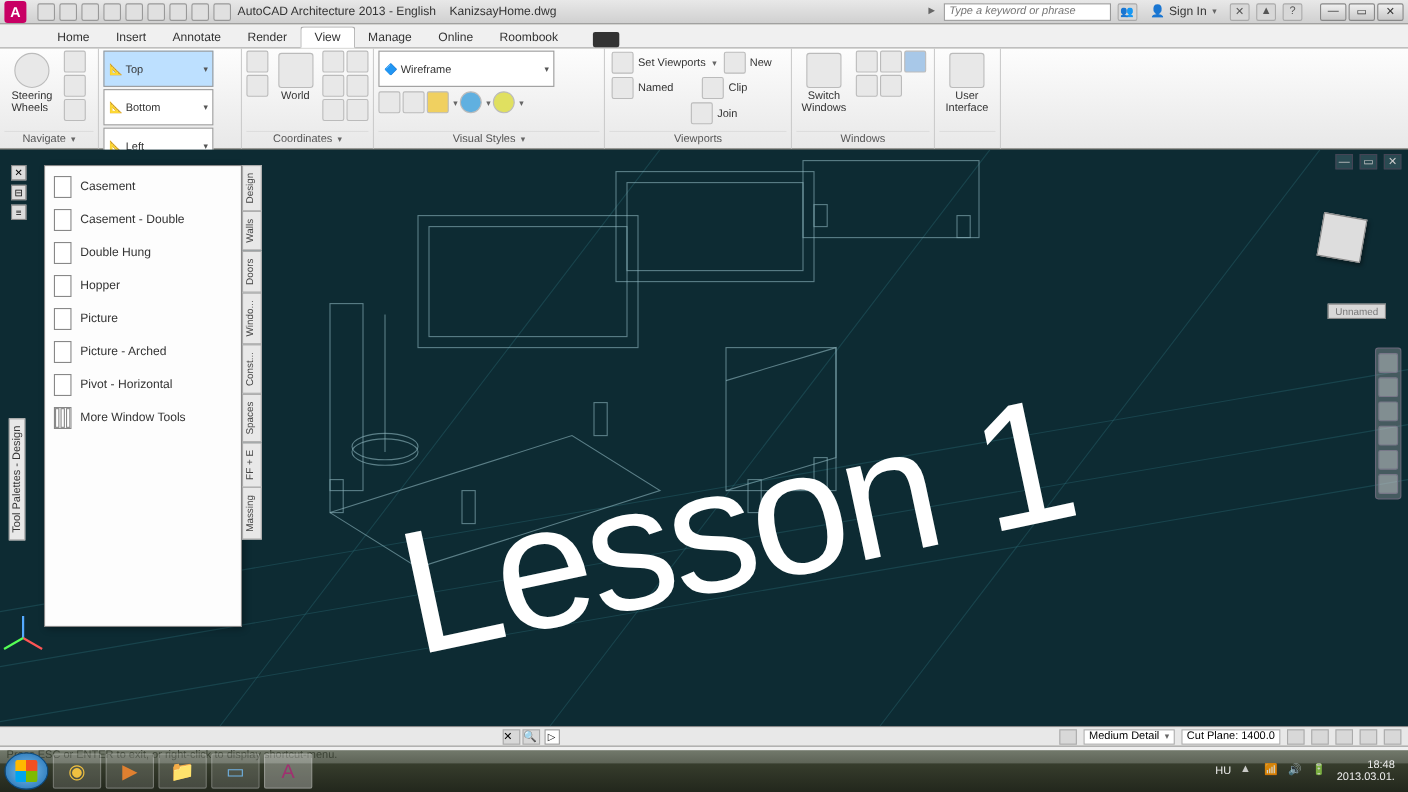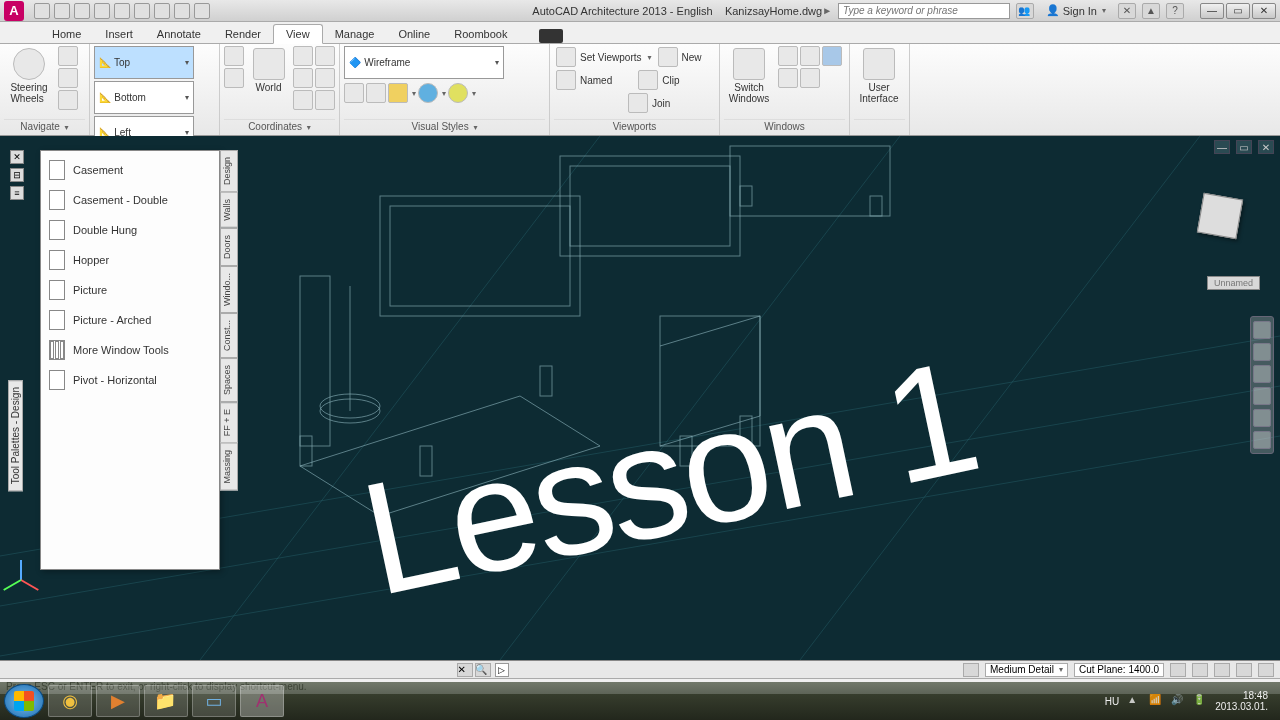--- a/index.html
+++ b/index.html
@@ -3,23 +3,23 @@
 <meta charset="utf-8">
 <style>
 * { margin: 0; padding: 0; box-sizing: border-box; font-family: "Segoe UI", Arial, sans-serif; }
 body { width: 1280px; height: 720px; overflow: hidden; background: #4a4a3a; position: relative; }
 
 
 .titlebar { height: 22px; background: linear-gradient(#e8e8e8,#d0d0d0); display: flex; align-items: center; font-size: 11px; color: #333; border-bottom: 1px solid #aaa; }
 .titlebar .qat { display: flex; gap: 4px; padding: 0 6px; align-items: center; }
 .titlebar .qat-icon { width: 16px; height: 16px; background: #e0e0e0; border: 1px solid #999; border-radius: 2px; }
 .titlebar .app-logo { width: 20px; height: 20px; background: #c80064; border-radius: 3px; margin: 0 4px; display:flex; align-items:center; justify-content:center; color:#fff; font-weight:bold; font-size:13px;}
-.titlebar .title-text { flex: 1; text-align: right; }
+.titlebar .title-text { flex: 1; text-align: left; }
 .titlebar .right-controls { display: flex; align-items: center; gap: 6px; padding-right: 4px; }
-.titlebar .search-box { width: 172px; height: 16px; background: #fff; border: 1px solid #999; font-size: 10px; font-style: italic; color: #888; padding: 0 4px; }
+.titlebar .search-box { width: 152px; height: 16px; background: #fff; border: 1px solid #999; font-size: 10px; font-style: italic; color: #888; padding: 0 4px; }
 .titlebar .signin { display: flex; align-items: center; gap: 3px; font-size: 11px; color: #333; padding: 0 6px; }
 .titlebar .hbtn { width: 18px; height: 16px; background: #d8d8d8; border: 1px solid #aaa; border-radius: 2px; display:flex; align-items:center; justify-content:center; font-size:10px; color:#555;}
 .titlebar .winbtns { display: flex; gap: 2px; margin-left: 10px; }
 .titlebar .winbtn { width: 24px; height: 16px; background: linear-gradient(#f0f0f0,#c8c8c8); border: 1px solid #888; border-radius: 2px; display:flex; align-items:center; justify-content:center; font-size:10px; }
 
 
 .ribbon-tabs { height: 22px; background: #f0f0f0; display: flex; align-items: flex-end; border-bottom: 1px solid #aaa; padding-left: 40px; font-size: 11px; }
 .ribbon-tab { padding: 3px 12px; color: #333; cursor: pointer; }
 .ribbon-tab.active { background: #fff; border: 1px solid #aaa; border-bottom: 1px solid #fff; border-radius: 3px 3px 0 0; margin-bottom: -1px; }
 
@@ -397,30 +397,30 @@
       </div>
     <div class="palette-item">
         <div class="pitem-icon"></div>
         <span>Picture</span>
       </div>
     <div class="palette-item">
         <div class="pitem-icon"></div>
         <span>Picture - Arched</span>
       </div>
     <div class="palette-item">
+        <div class="pitem-icon"></div>
+        <span>Pivot - Horizontal</span>
+      </div>
+    <div class="palette-item">
         <div class="pitem-icon multi">
           <span></span>
           <span></span>
           <span></span>
         </div>
         <span>More Window Tools</span>
-      </div>
-    <div class="palette-item">
-        <div class="pitem-icon"></div>
-        <span>Pivot - Horizontal</span>
       </div>
   </div>
 </div>
 
 <div class="side-tabs">
   <div class="side-tab">Design</div>
   <div class="side-tab">Walls</div>
   <div class="side-tab">Doors</div>
   <div class="side-tab">Windo...</div>
   <div class="side-tab">Const...</div>

